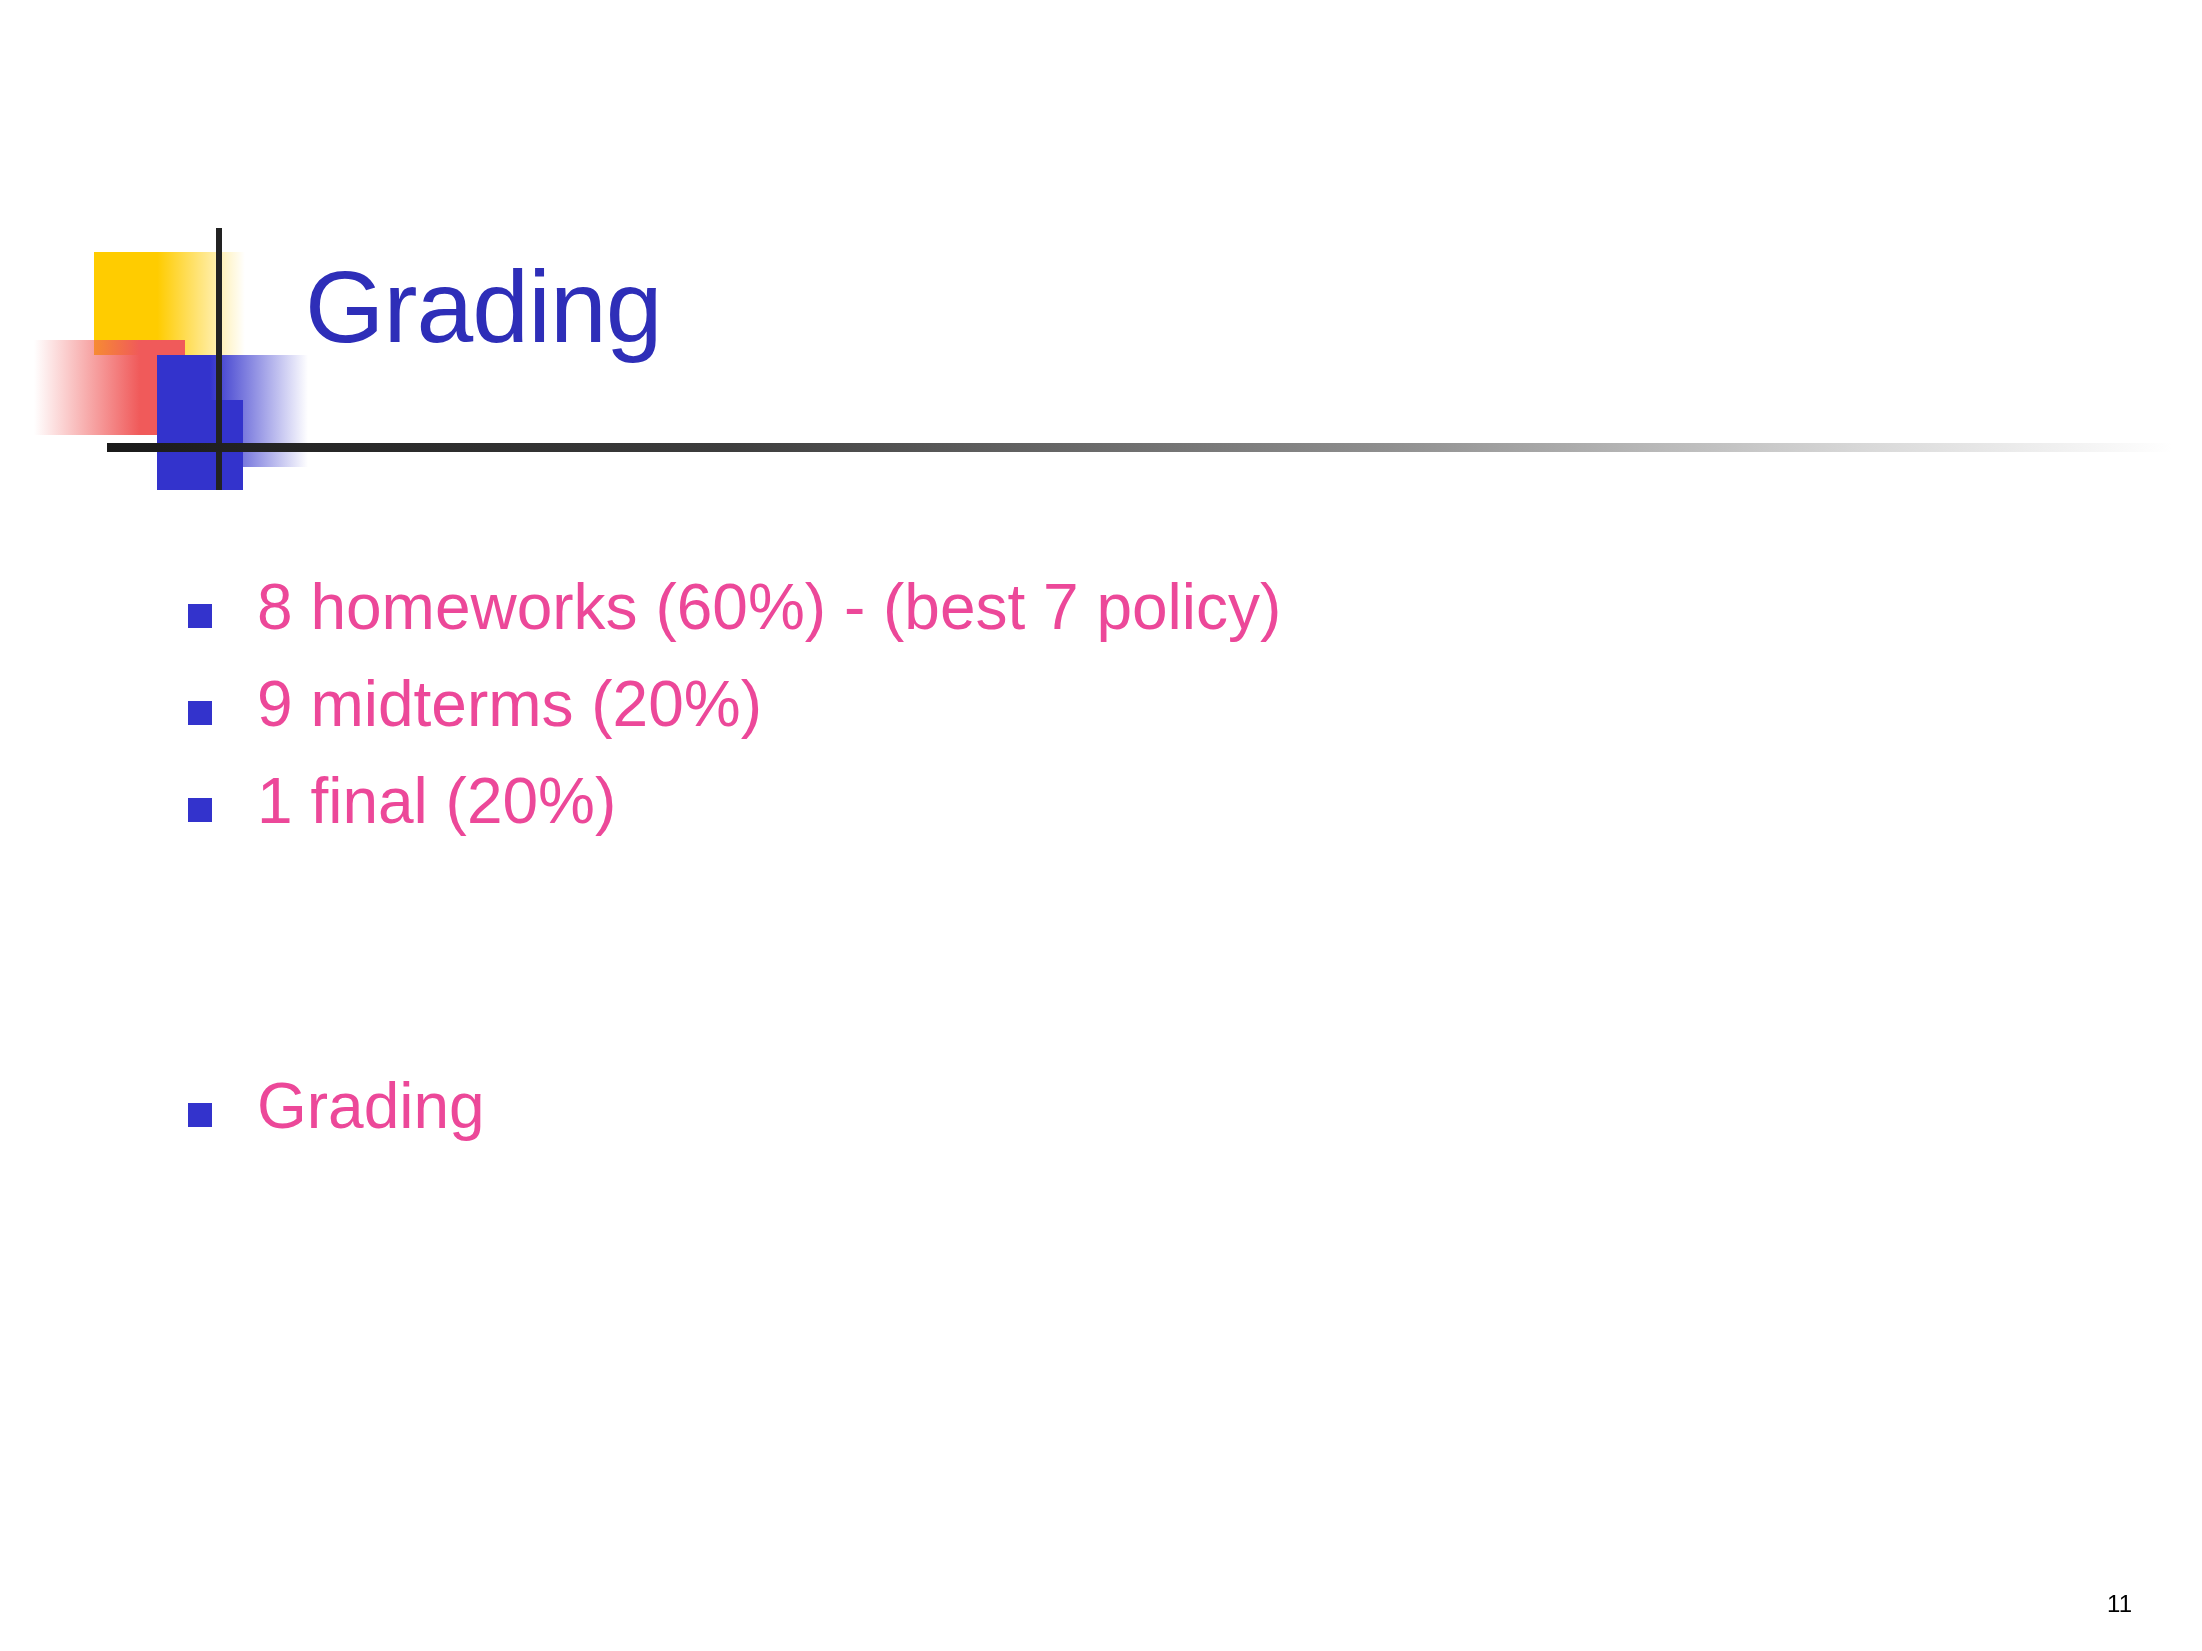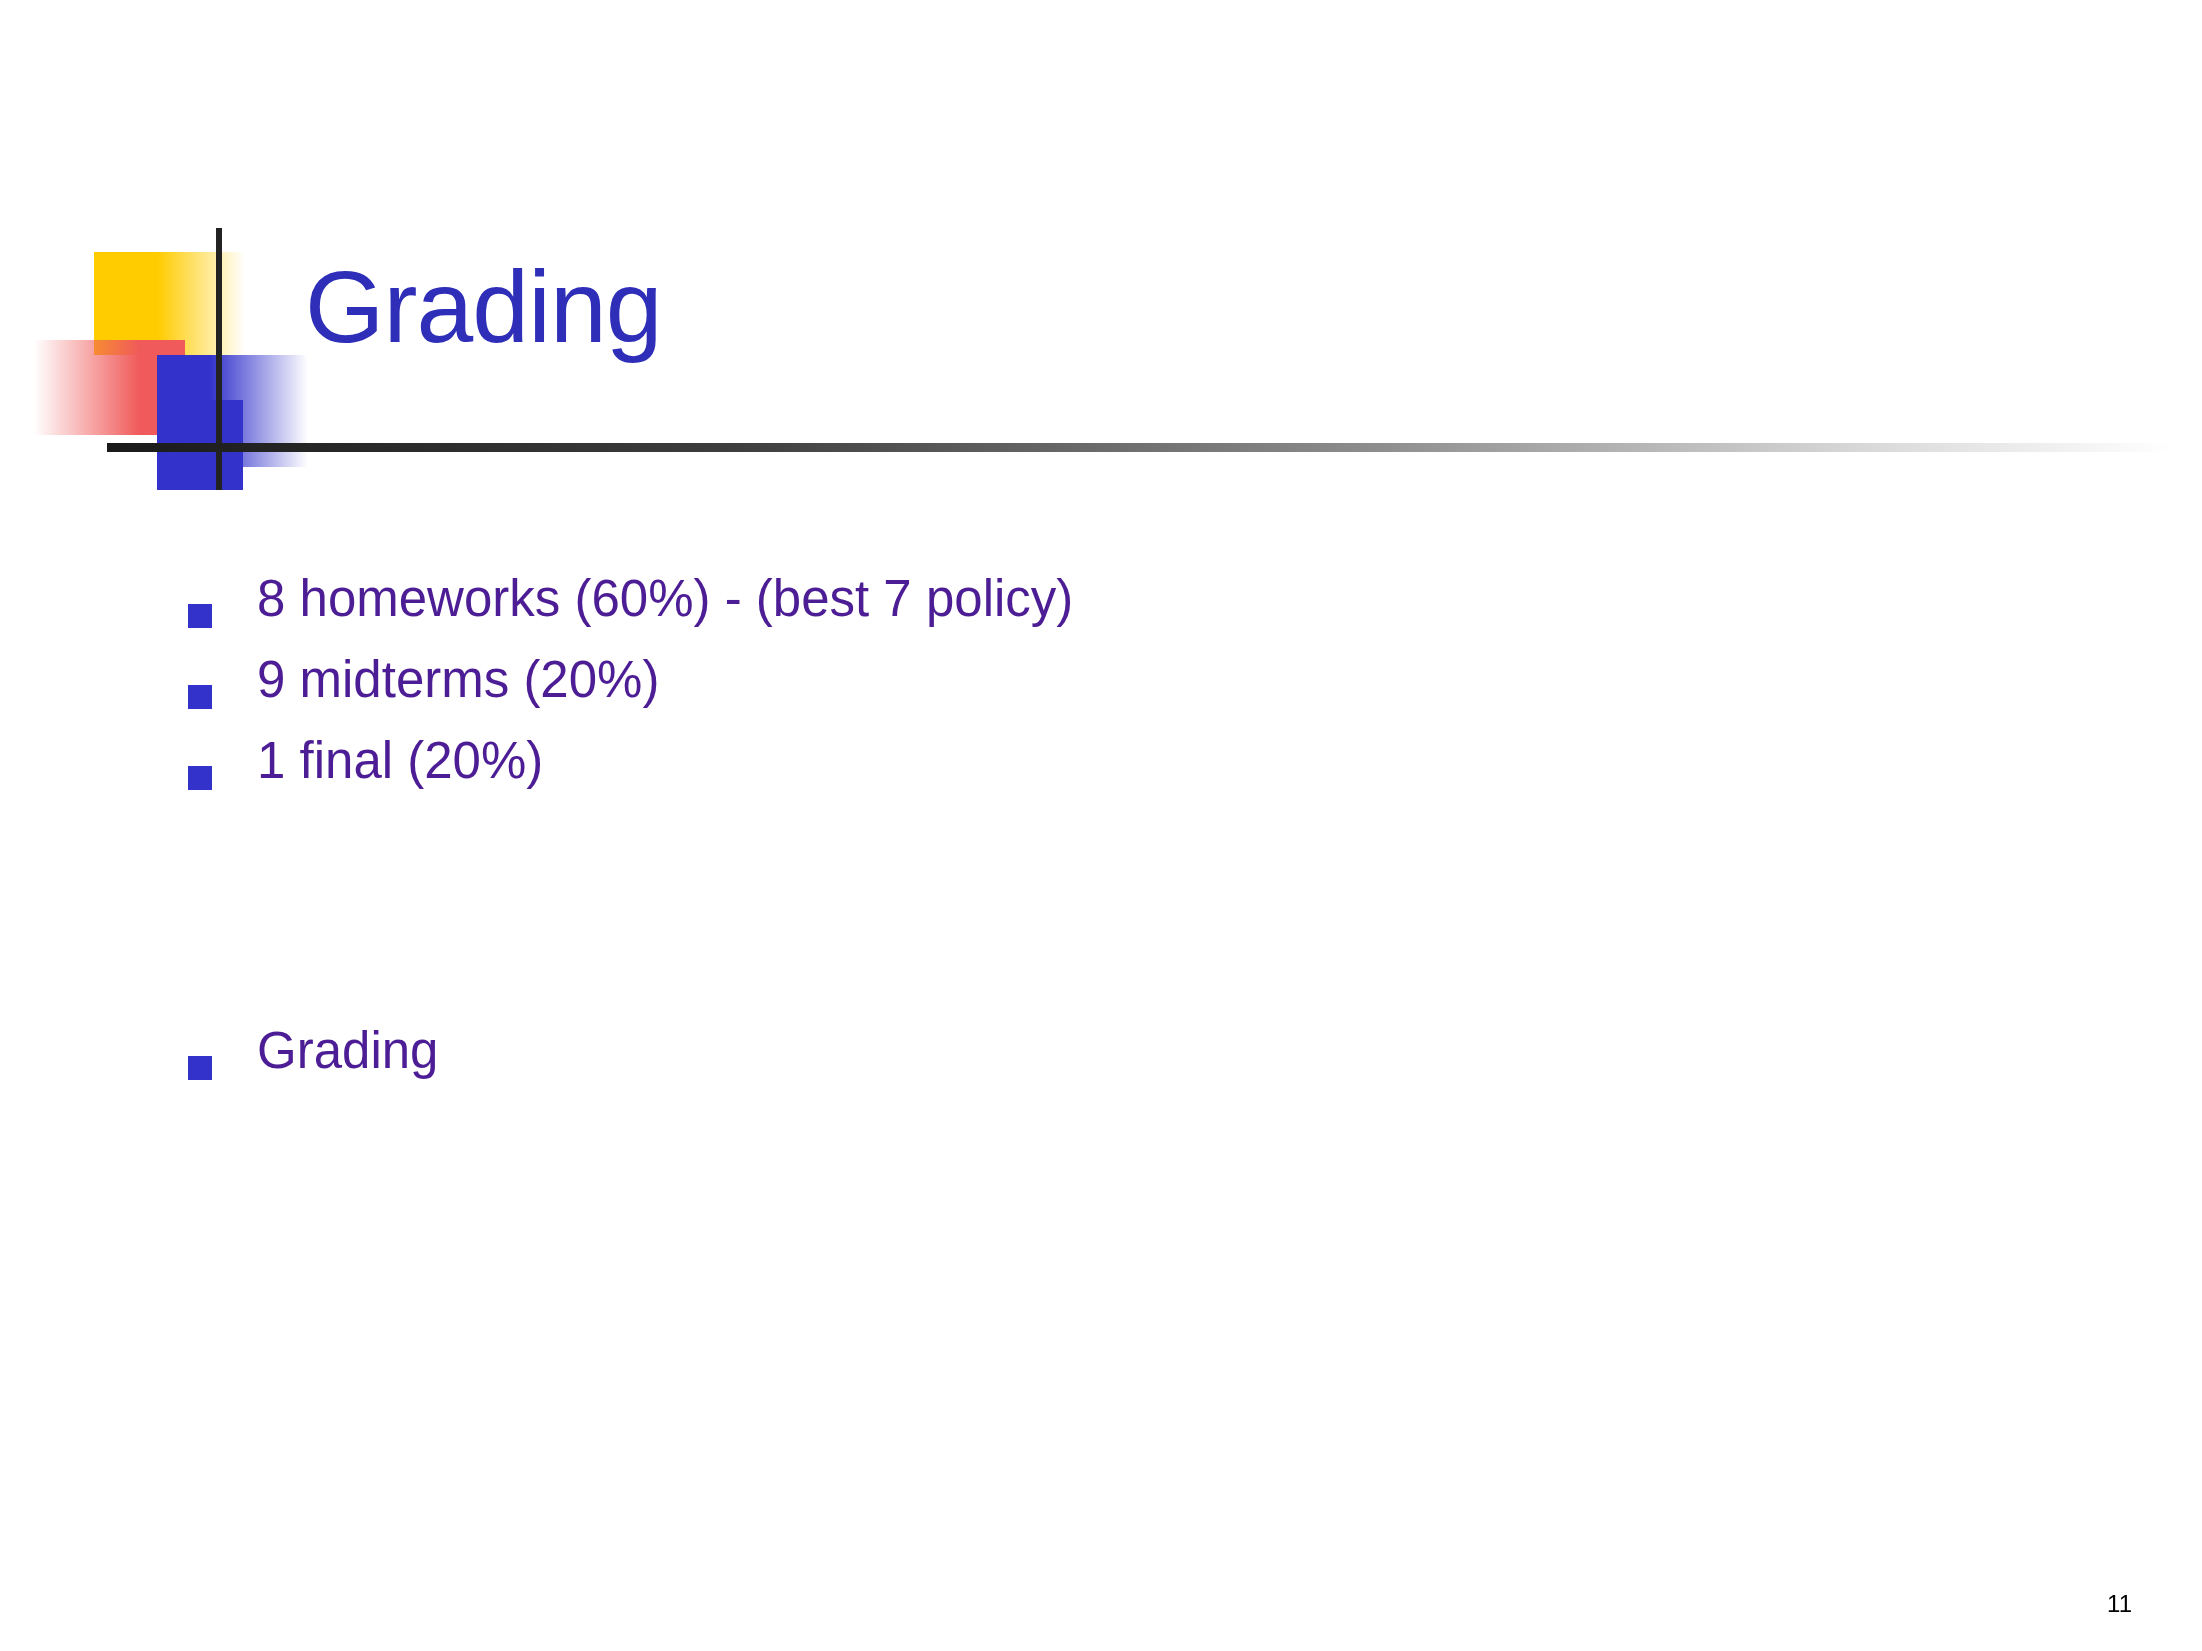--- a/index.html
+++ b/index.html
@@ -109,23 +109,23 @@
     width: 24px;
     height: 24px;
     background: #3333CC;
     margin-top: 36px;
     margin-right: 45px;
   }
   .bullet.hidden {
     background: transparent;
   }
   .row .text {
-    font-size: 51px;
+    font-size: 64px;
     line-height: 1.22;
-    color: #4c1d95;
+    color: #ec4899;
     white-space: nowrap;
   }
 
   .spacer {
     height: 129px;
   }
 
   
   .page-number {
     position: absolute;

